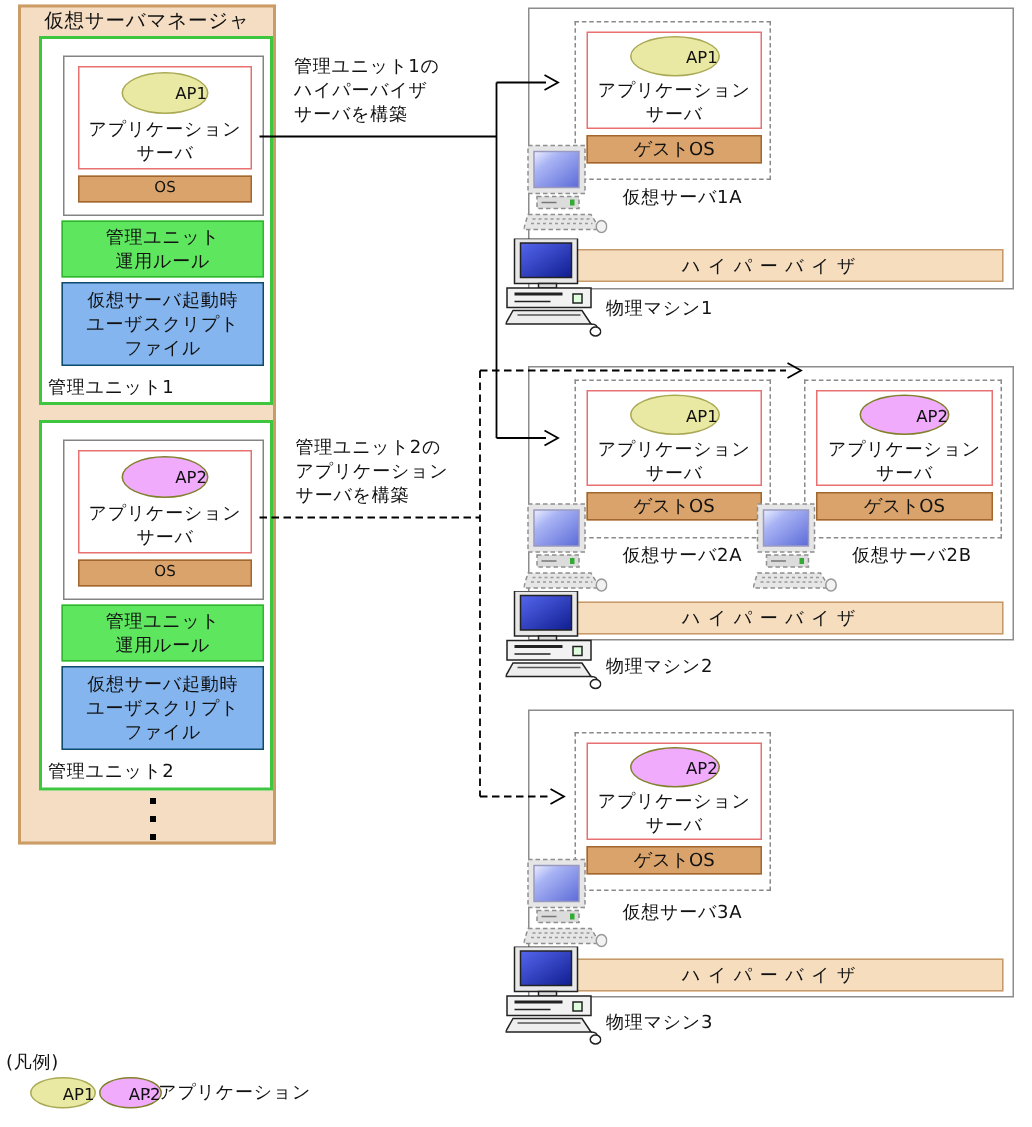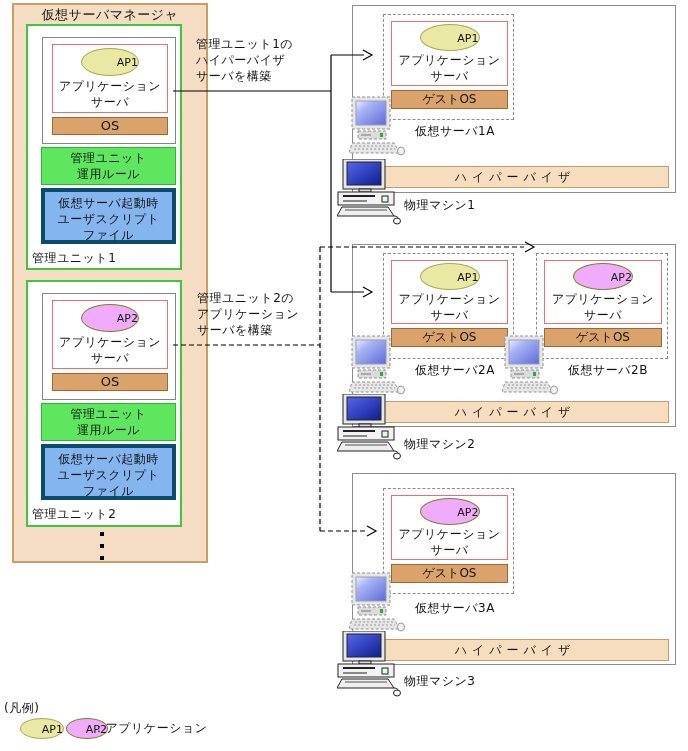--- a/index.html
+++ b/index.html
@@ -12,23 +12,23 @@
 
   
   .manager{background:#F4DDC2;border:2px solid #CB9C66;}
   .mgr-title{width:100%;text-align:center;font-size:13px;letter-spacing:1px;}
   .unit{background:#fff;border:2px solid #3EC73E;}
   .graybox{background:#fff;border:1px solid #848484;}
   .redbox{background:#fff;border:1px solid #E97070;}
   .ap-ellipse{border-radius:50%;text-align:right;font-size:11px;}
   .ap1{background:#E9E9A4;border:1px solid #A9A954;}
   .ap2{background:#f0abfc;border:1px solid #80802A;}
-  .osbox{background:#D9A36B;border:1px solid #A2672F;text-align:center;font-size:13px;line-height:16px;}
+  .osbox{background:#D9A36B;border:1px solid #A2672F;text-align:center;font-size:10px;line-height:16px;}
   .rulebox{background:#5FE65F;border:1px solid #2FB52F;text-align:center;}
-  .scriptbox{background:#84B5EF;border:4px solid #0c4a6e;text-align:center;}
+  .scriptbox{background:#84B5EF;border:1px solid #0c4a6e;text-align:center;}
   .dots{display:flex;flex-direction:column;gap:8px;align-items:center;}
   .dots i{width:4px;height:4px;background:#000;display:block;}
 
   
   .pmbox{background:#fff;border:1px solid #8C8C8C;}
   .vsbox{border:1px dashed #8A8A8A;background:#fff;}
   .hyper{background:#F5DDBE;border:1px solid #C79A6B;text-align:center;letter-spacing:5px;}
   .arrows{position:absolute;left:0;top:0;z-index:6;pointer-events:none;}
   .arrows path{stroke:#000;stroke-width:1.2;fill:none;}
   .arrows path.dash{stroke-dasharray:5 3;}
@@ -71,21 +71,21 @@
         <line x1="6" y1="42" x2="30" y2="42" stroke="#222"></line>
         <rect x="45" y="37" width="6" height="6" fill="#DDFFDD" stroke="#222"></rect>
         <polygon points="5,48 51,48 57,57 0,57" fill="#EEEEEE" stroke="#222"></polygon>
         <line x1="8" y1="51" x2="50" y2="51" stroke="#555"></line>
         <path d="M57,57 Q62,57 61,61" fill="none" stroke="#222"></path>
         <ellipse cx="60" cy="62" rx="3.5" ry="3" fill="#FFFFFF" stroke="#222"></ellipse>
       </g>
     </defs>
   </svg>
 
-  <div class="abs manager" style="left:12px;top:3px;width:196px;height:560px;">
+  <div class="abs manager" style="left:12px;top:3px;width:172px;height:560px;">
     <div class="abs mgr-title lbl" style="left:0;top:2px;">仮想サーバマネージャ</div>
 
     <div class="abs unit" style="left:12px;top:19px;width:156px;height:246px;">
       <div class="abs graybox" style="left:14px;top:11px;width:134px;height:107px;">
         <div class="abs redbox" style="left:9px;top:6px;width:116px;height:69px;">
           <div class="abs ap-ellipse ap1" style="left:50%;transform:translateX(-50%);top:3px;width:58px;height:28px;line-height:28px;">AP1</div>
           <div class="abs ctr pre lbl" style="left:0;top:33px;width:100%;">アプリケーション
 サーバ</div>
         </div>
         <div class="abs osbox" style="left:9px;top:79px;width:116px;height:18px;">OS</div>

